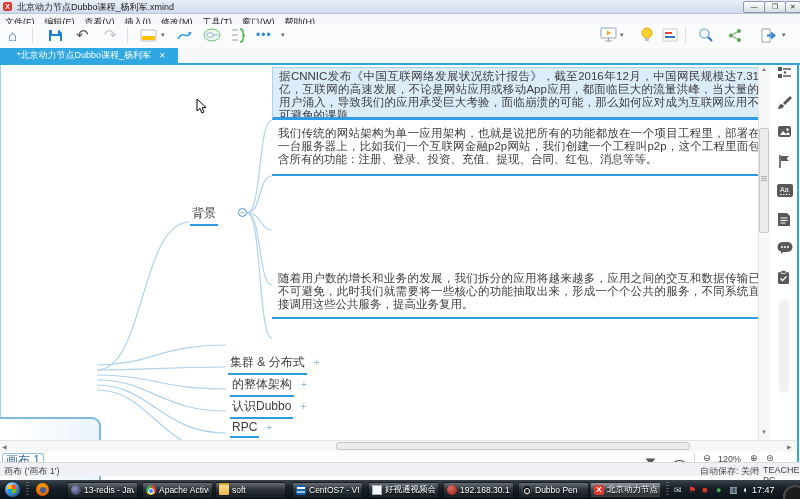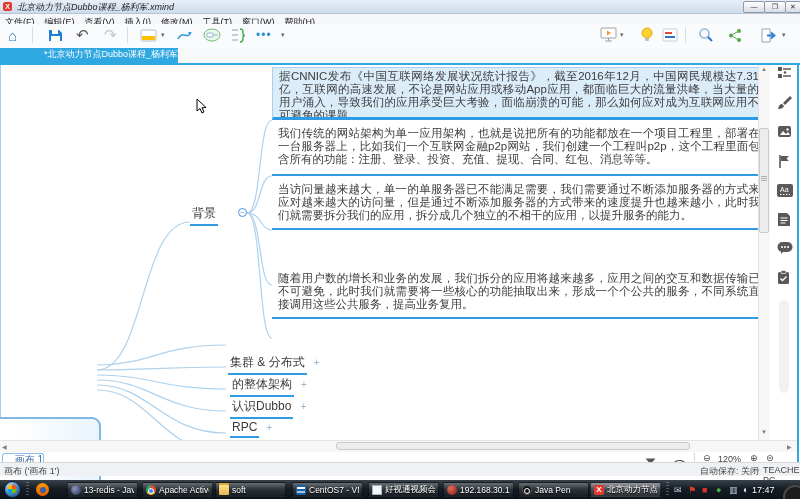--- a/index.html
+++ b/index.html
@@ -1,34 +1,34 @@
 <!DOCTYPE html>
 <html><head>
 <meta charset="utf-8">
 <style>
   html,body{margin:0;padding:0;}
   body{font-family:"Liberation Sans","DejaVu Sans",sans-serif;width:800px;height:499px;overflow:hidden;background:#fff;}
   #screen{position:relative;width:800px;height:499px;overflow:hidden;background:#fff;}
   .abs{position:absolute;}
   
   .titlebar{left:0;top:0;width:800px;height:13px;background:linear-gradient(#e8eef7,#cfdcec);border-bottom:1px solid #b6c4d6;}
-  .title-text{left:17px;top:1px;font-size:9px;color:#222;white-space:nowrap;font-style:italic;}
+  .title-text{left:17px;top:1px;font-size:9px;color:#222;white-space:nowrap;}
   .app-icon{width:9px;height:9px;background:#e23a2e;border-radius:2px;color:#fff;font-size:7px;line-height:9px;text-align:center;font-weight:bold;}
   .winbtn{top:1px;width:20px;height:10px;background:linear-gradient(#fdfdfd,#d8dee6);border:1px solid #8e9aa9;border-radius:2px;font-size:7px;line-height:9px;text-align:center;color:#333;}
   
   .menubar{left:0;top:14px;width:800px;height:10px;background:#f5f7fa;display:flex;gap:10px;padding-left:5px;align-items:center;}
   .menu-item{font-size:9px;color:#222;white-space:nowrap;margin-top:7px;}
   
   .toolbar{left:0;top:24px;width:800px;height:24px;background:#fafbfd;}
   .tsep{top:3px;width:1px;height:16px;background:#d9dee5;}
   .ticon{top:2px;height:18px;display:flex;align-items:center;}
   .caret{font-size:7px;color:#666;}
   
   .tabbar{left:0;top:48px;width:800px;height:15px;background:#f6f8fa;}
-  .doc-tab{left:0;top:0;width:178px;height:15px;background:#2fa7e1;color:#fff;font-size:9px;display:flex;align-items:flex-end;padding-left:5px;box-sizing:border-box;flex-direction:column;}
+  .doc-tab{left:0;top:0;width:178px;height:15px;background:#2fa7e1;color:#fff;font-size:9px;display:flex;align-items:center;padding-left:17px;box-sizing:border-box;}
   .tab-close{margin-left:8px;font-size:8px;color:#eaf6ff;}
   .tab-underline{left:0;top:63px;width:800px;height:2px;background:#2fa7e1;}
   
   #content{left:0;top:65px;width:800px;height:401px;background:#fff;border-bottom:2px solid #2fa7e1;box-sizing:border-box;}
   .content-border-l{left:0;top:0;width:1px;height:399px;background:#9fd4f0;}
   .content-border-r{left:797px;top:0;width:2px;height:399px;background:#2fa7e1;}
   
   .topic-box{left:272px;width:494px;box-sizing:border-box;padding:2px 6px;font-size:11.5px;line-height:13px;color:#3c3c3c;text-align:justify;border-bottom:2px solid #2f9be0;overflow:hidden;background:#fff;}
   .topic-box.selected{background:#dcedfa;border:1px solid #a9d0f0;border-bottom:3px solid #2e9be6;}
   .branch-label{font-size:12px;color:#3c3c3c;border-bottom:2px solid #2f9be0;padding:0 2px 2px 2px;}
@@ -43,21 +43,21 @@
   .logo-hand{left:6px;top:416px;font-size:22px;color:#b5b5b5;opacity:.75;transform:skewX(-8deg);letter-spacing:4px;white-space:nowrap;}
   
   .vscroll{left:758px;top:0;width:12px;height:375px;background:#f7f7f7;border-left:1px solid #e4e4e4;box-sizing:border-box;}
   .vthumb{left:759px;top:63px;width:10px;height:105px;background:#ececec;border:1px solid #c9c9c9;border-radius:2px;box-sizing:border-box;}
   .grip{display:block;width:6px;height:1px;background:#adadad;margin:1px auto;}
   .hscroll{left:0;top:375px;width:797px;height:12px;background:#f7f7f7;border-top:1px solid #e4e4e4;box-sizing:border-box;}
   .hthumb{left:336px;top:377px;width:354px;height:8px;background:#ececec;border:1px solid #c9c9c9;border-radius:3px;box-sizing:border-box;}
   .scroll-arrow{font-size:6px;color:#7d7d7d;}
   
   .sheetrow{left:0;top:387px;width:797px;height:12px;background:#fff;}
-  .sheet-tab{left:2px;top:388px;width:40px;height:12px;border:1px solid #8fbee8;border-bottom:none;border-radius:3px 3px 0 0;background:#fff;color:#3a6ea5;font-size:10px;text-align:right;line-height:12px;}
+  .sheet-tab{left:2px;top:388px;width:40px;height:12px;border:1px solid #8fbee8;border-bottom:none;border-radius:3px 3px 0 0;background:#fff;color:#3a6ea5;font-size:12px;text-align:center;line-height:12px;}
   .zoomctl{font-size:9px;color:#444;}
   
   .panel{left:770px;top:0;width:27px;height:399px;background:#fff;}
   .panel-icon{left:7px;width:15px;height:15px;}
   .panel-strip{left:9px;top:235px;width:10px;height:93px;background:#f1f1f1;border-radius:5px;}
   
   .statusbar{left:0;top:462px;width:800px;height:14px;background:#eff1f4;border-top:1px solid #d8d8d8;box-sizing:border-box;font-size:9px;color:#444;}
   
   .taskbar{left:0;top:480px;width:800px;height:19px;background:linear-gradient(#39424b,#161d24 45%,#0c141b);}
   .orb{left:4px;top:481px;width:17px;height:17px;border-radius:50%;background:radial-gradient(circle at 35% 30%,#bfe3f7,#3f7fb9 55%,#123a63);border:1px solid #0a1e33;box-sizing:border-box;}
@@ -211,21 +211,20 @@
     <div class="abs central-box"></div>
     <div class="abs logo-big">京</div>
     <div class="abs logo-e">E</div>
     <div class="abs logo-hand">动力节</div>
 
     <div class="abs branch-label" style="left:190px;top:140px;">背景</div>
     <div class="abs collapse-circle" style="left:238px;top:143px;">−</div>
 
     <div class="abs topic-box selected" style="top:2px;height:53px;">据CNNIC发布《中国互联网络发展状况统计报告》，截至2016年12月，中国网民规模达7.31亿，互联网的高速发展，不论是网站应用或移动App应用，都面临巨大的流量洪峰，当大量的用户涌入，导致我们的应用承受巨大考验，面临崩溃的可能，那么如何应对成为互联网应用不可避免的课题。</div>
     <div class="abs topic-box" style="top:60px;height:51px;">我们传统的网站架构为单一应用架构，也就是说把所有的功能都放在一个项目工程里，部署在一台服务器上，比如我们一个互联网金融p2p网站，我们创建一个工程叫p2p，这个工程里面包含所有的功能：注册、登录、投资、充值、提现、合同、红包、消息等等。</div>
-    <div class="abs topic-box" style="top:116px;height:49px;">当访问量越来越大，单一的单服务器已不能满足需要，我们需要通过不断添加服务器的方式来应对越来越大的访问量，但是通过不断添加服务器的方式带来的速度提升也越来越小，此时我们就需要拆分我们的应用，拆分成几个独立的不相干的应用，以提升服务的能力。</div>
     <div class="abs topic-box" style="top:172px;height:49px;margin-top:33px;">随着用户数的增长和业务的发展，我们拆分的应用将越来越多，应用之间的交互和数据传输已不可避免，此时我们就需要将一些核心的功能抽取出来，形成一个个公共的服务，不同系统直接调用这些公共服务，提高业务复用。</div>
 
     <div class="abs subtopic" style="left:228px;top:289px;"><span class="lbl">集群 &amp; 分布式</span><span class="plus">+</span></div>
     <div class="abs subtopic" style="left:230px;top:311px;"><span class="lbl">的整体架构</span><span class="plus">+</span></div>
     <div class="abs subtopic" style="left:230px;top:333px;"><span class="lbl">认识Dubbo</span><span class="plus">+</span></div>
     <div class="abs subtopic" style="left:230px;top:355px;"><span class="lbl">RPC</span><span class="plus">+</span></div>
     <div class="abs subtopic" style="left:230px;top:377px;height:9px;overflow:hidden;"><span class="lbl">Dubbo 的整体架构</span><span class="plus">+</span></div>
 
     <div class="abs vscroll"></div>
     <div class="abs scroll-arrow" style="left:761px;top:1px;">▲</div>
@@ -368,21 +367,21 @@
     <span class="tlabel">好视通视频会议</span>
   </div>
   <div class="abs taskbtn" style="left:443px;">
     <span class="ticon11" style="border-radius:50%;background:radial-gradient(circle at 35% 30%,#e06a5a,#8c1d12);"></span>
     <span class="tlabel">192.168.30.12...</span>
   </div>
   <div class="abs taskbtn" style="left:518px;">
     <span class="ticon11" style="border-radius:50%;background:#111;border:1px solid #555;box-sizing:border-box;">
         <span style="display:block;width:4px;height:4px;margin:2px auto;border-radius:50%;border:1.5px solid #fff;"></span>
       </span>
-    <span class="tlabel">Java Pen</span>
+    <span class="tlabel">Dubbo Pen</span>
   </div>
   <div class="abs taskbtn active" style="left:590px;">
     <span class="ticon11" style="background:#e23a2e;border-radius:2px;color:#fff;font-size:8px;line-height:10px;text-align:center;font-weight:bold;">X</span>
     <span class="tlabel">北京动力节点D...</span>
   </div>
 
   <div class="abs grip-col" style="left:666px;"></div>
   <div class="abs tray-icon" style="left:674px;color:#cfd6dd;">✉</div>
   <div class="abs tray-icon" style="left:688px;color:#e03c2f;">⚑</div>
   <div class="abs tray-icon" style="left:702px;color:#d6362a;">■</div>

